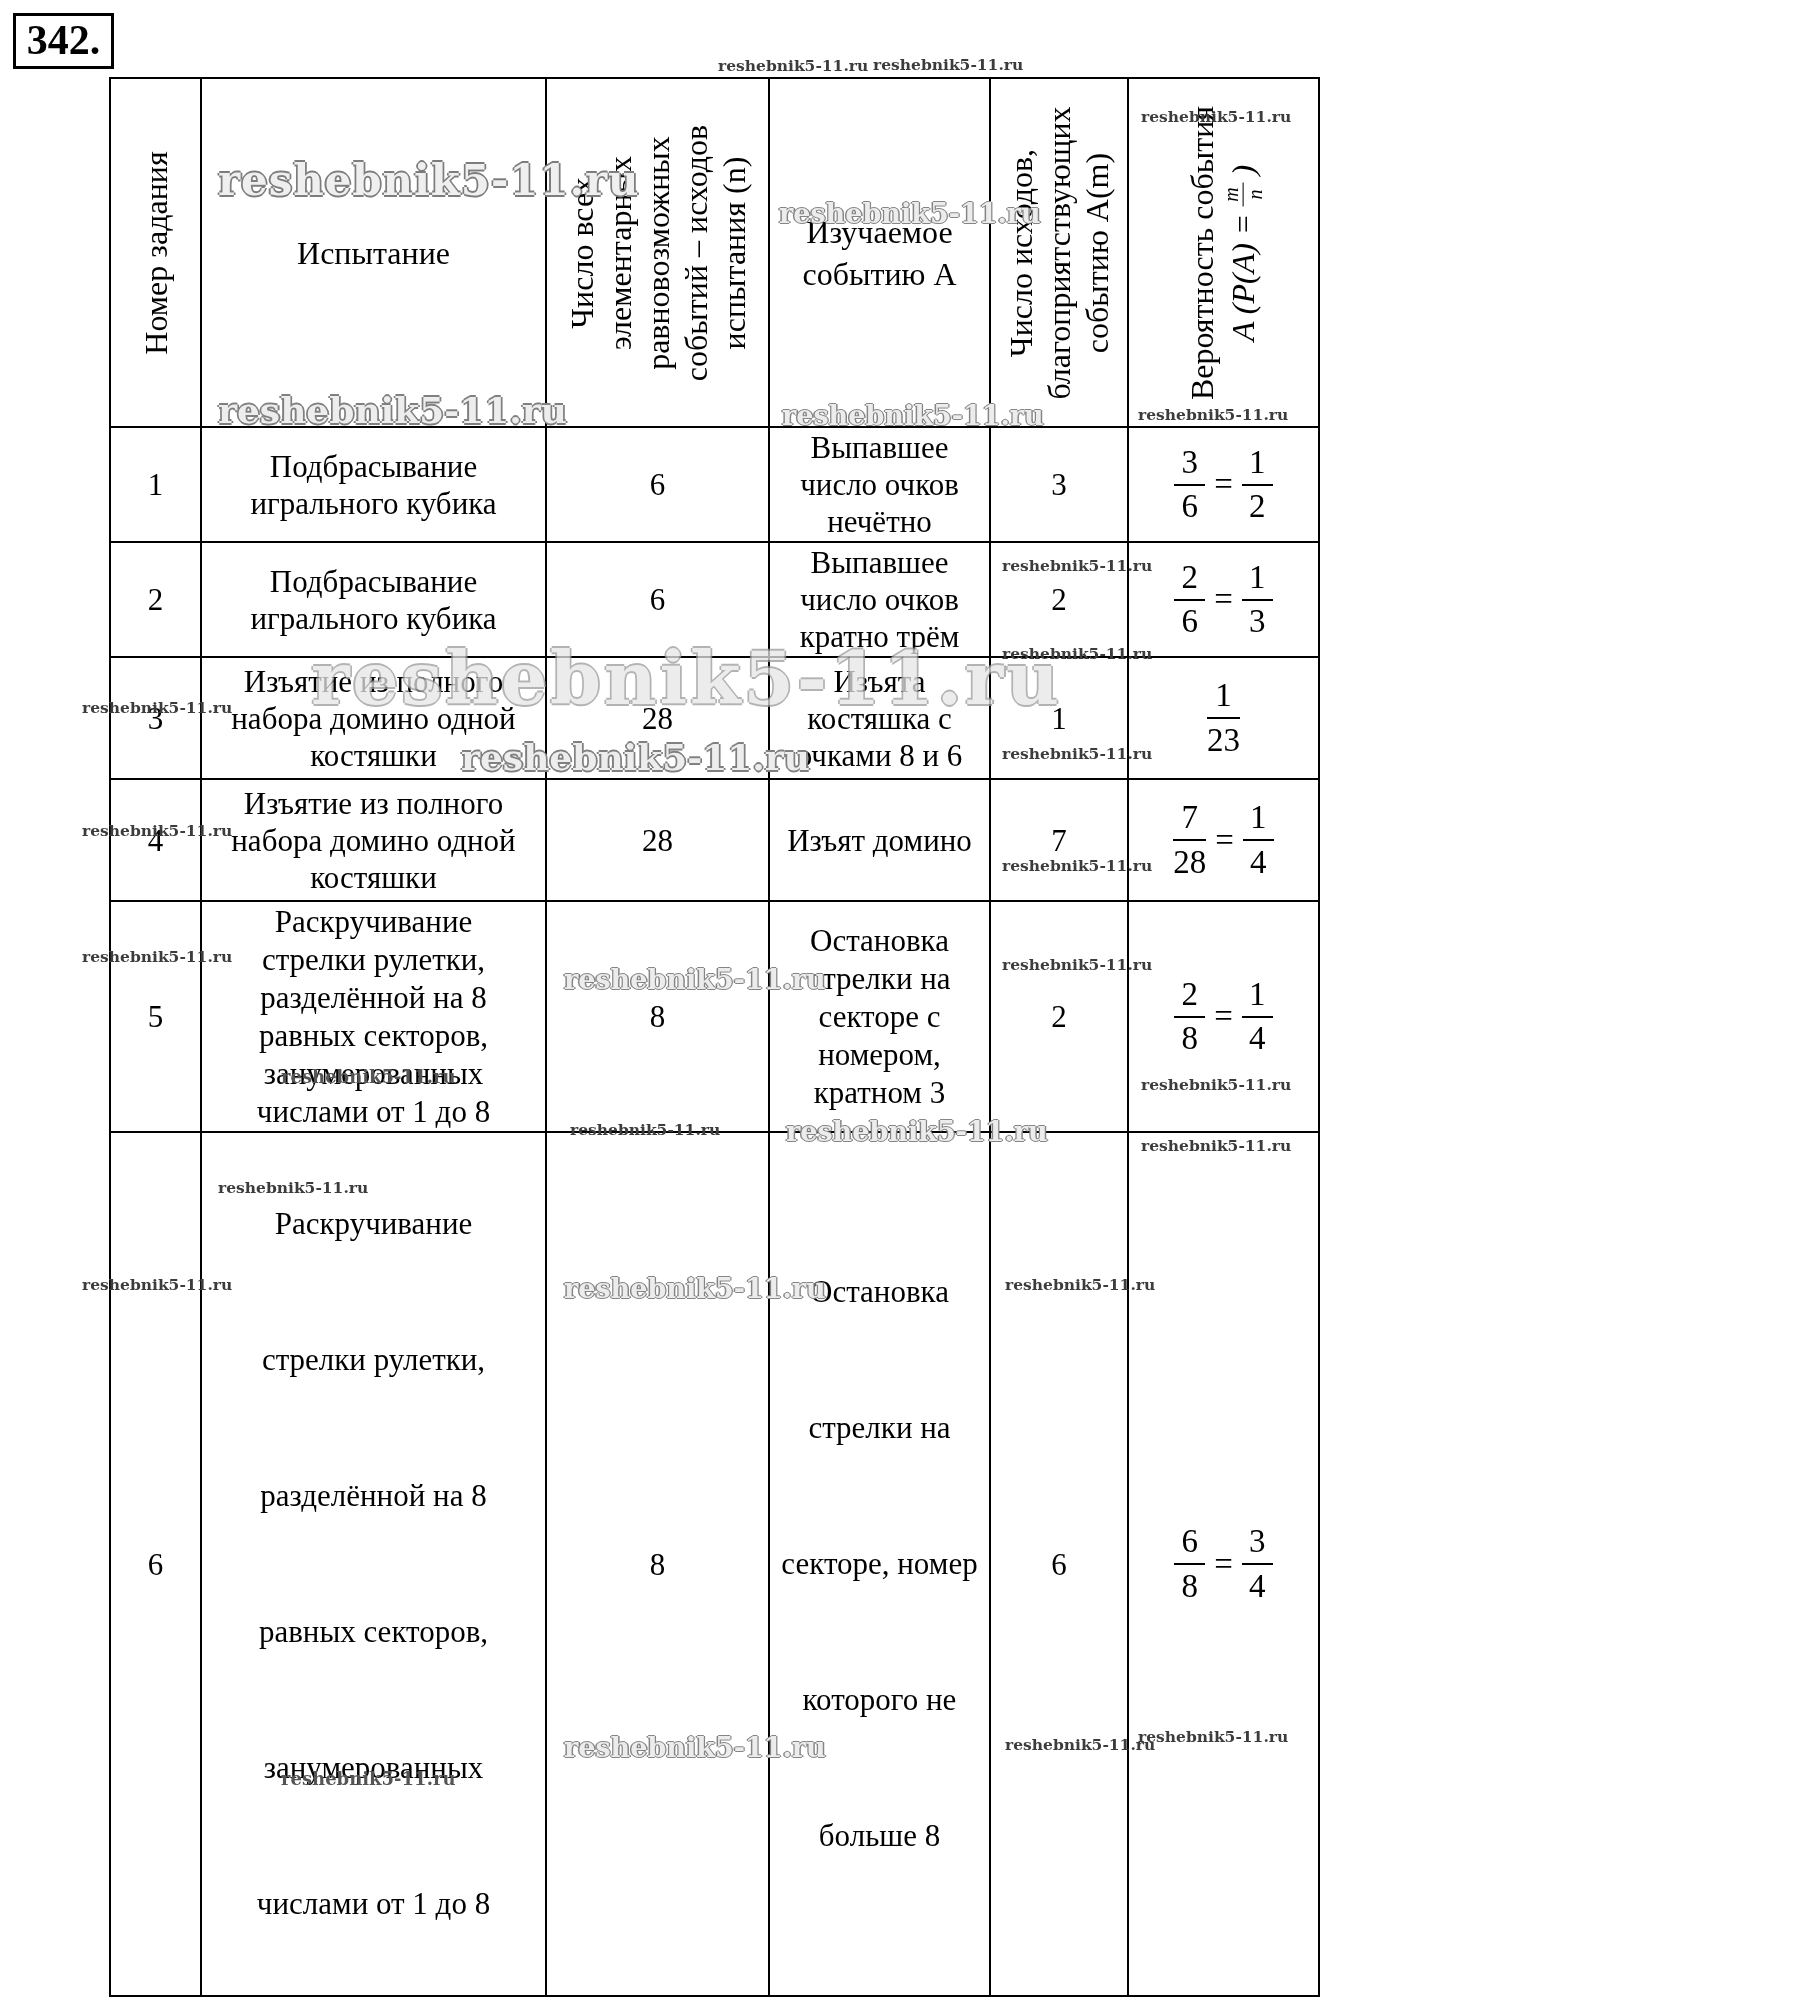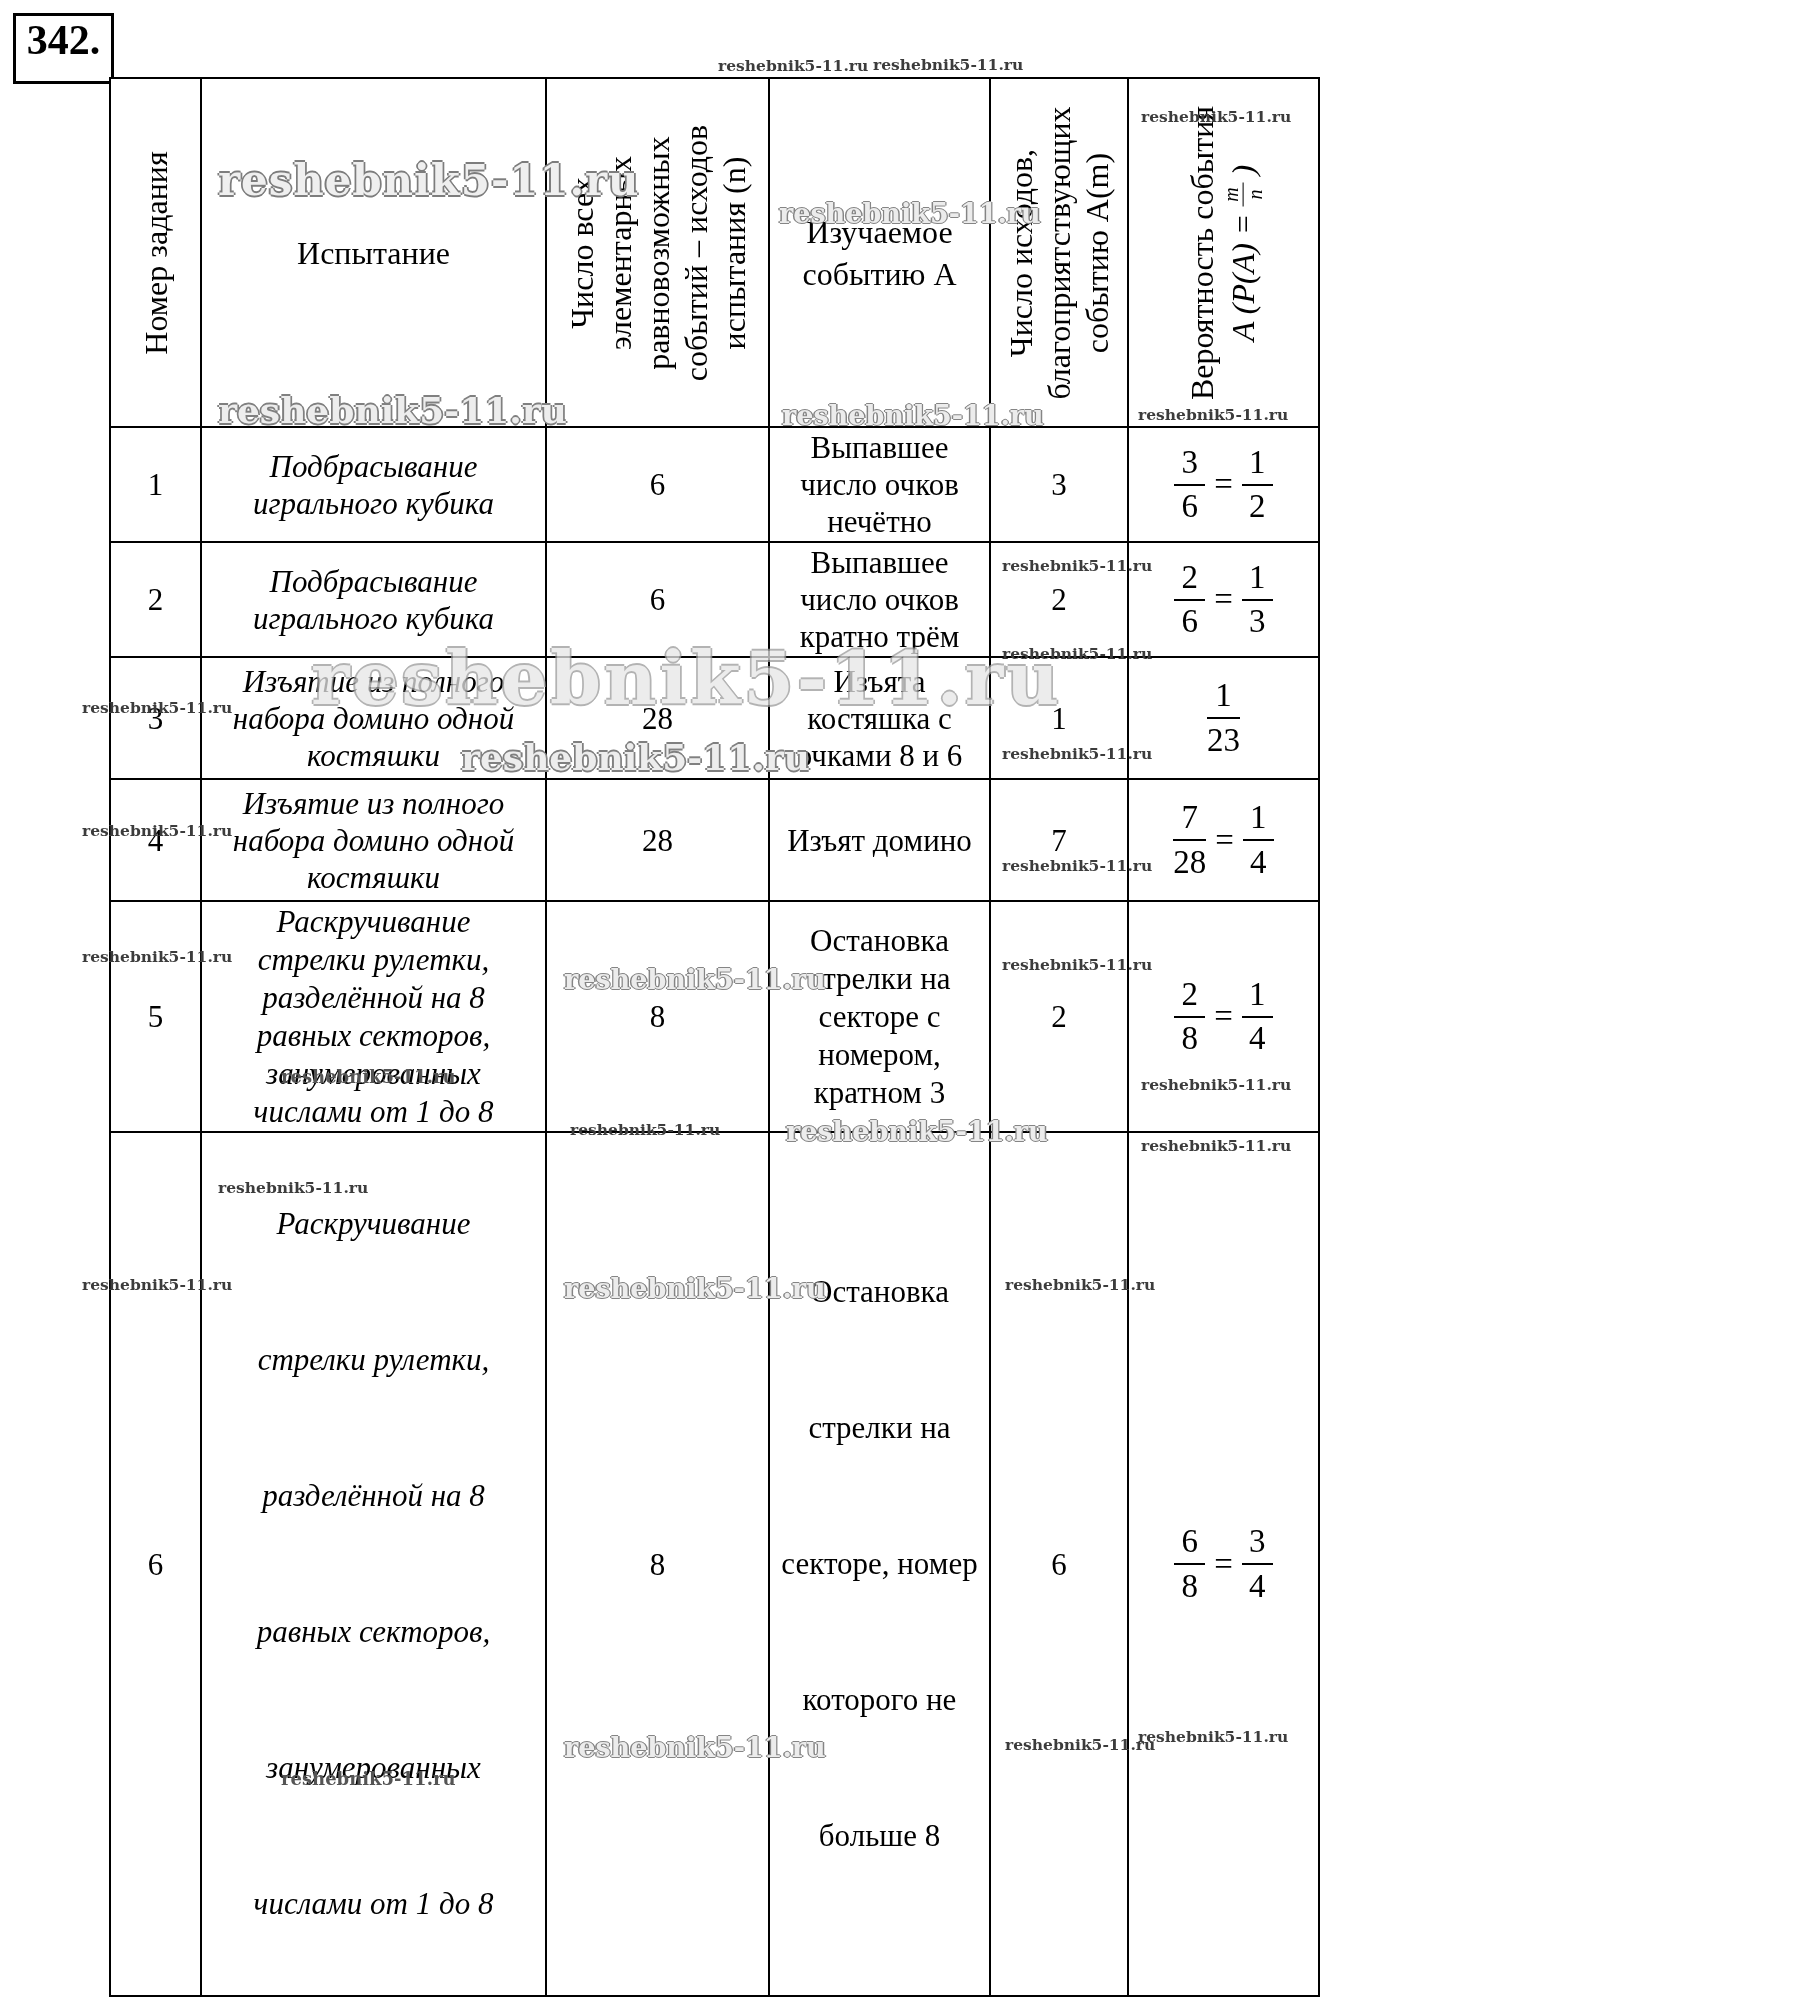--- a/index.html
+++ b/index.html
@@ -9,21 +9,21 @@
     background:#ffffff;
     font-family:"Liberation Serif", serif;
     color:#000;
     overflow:hidden;
   }
 
   
   .badge {
     position:absolute; left:12.7px; top:12.7px;
     border:3.6px solid #000;
-    padding:0 11px 17px 11px;
+    padding:0 11px 2px 11px;
     font-size:42px; font-weight:bold;
     font-family:"Liberation Serif", serif;
   }
 
   
   table.main {
     position:absolute; left:109px; top:77px;
     border-collapse:collapse; table-layout:fixed;
     background:#fff;
   }
@@ -47,21 +47,21 @@
   
   tr.r1 td { height:113px; }
   tr.r2 td { height:113px; }
   tr.r3 td { height:120px; }
   tr.r4 td { height:120px; }
   tr.r5 td { height:229px; }
   tr.r5 .trial, tr.r5 .eventtxt { line-height:38px; }
   tr.r6 td { height:862px; }
   tr.r6 .trial, tr.r6 .eventtxt { line-height:136px; }
 
-  .trial { margin:0 auto; max-width:327px;font-style:italic; }
+  .trial { margin:0 auto; max-width:327px; }
   tr.r5 .trial, tr.r6 .trial { max-width:273px; }
   .eventtxt { margin:0 auto; max-width:209px; }
   .c-num, .c-n, .c-m { font-size:33px; }
 
   
   .frac { display:inline-block; vertical-align:middle; text-align:center; font-size:33px; line-height:1.12; }
   .frac .fnum { display:block; border-bottom:2.7px solid #000; padding:0 7.3px 2.7px; }
   .frac .fden { display:block; padding-top:2.7px; }
   .frac-sm { font-size:20px; line-height:1.05; }
   .frac-sm .fnum { border-bottom-width:1.8px; padding:0 4.5px 0.9px; }

